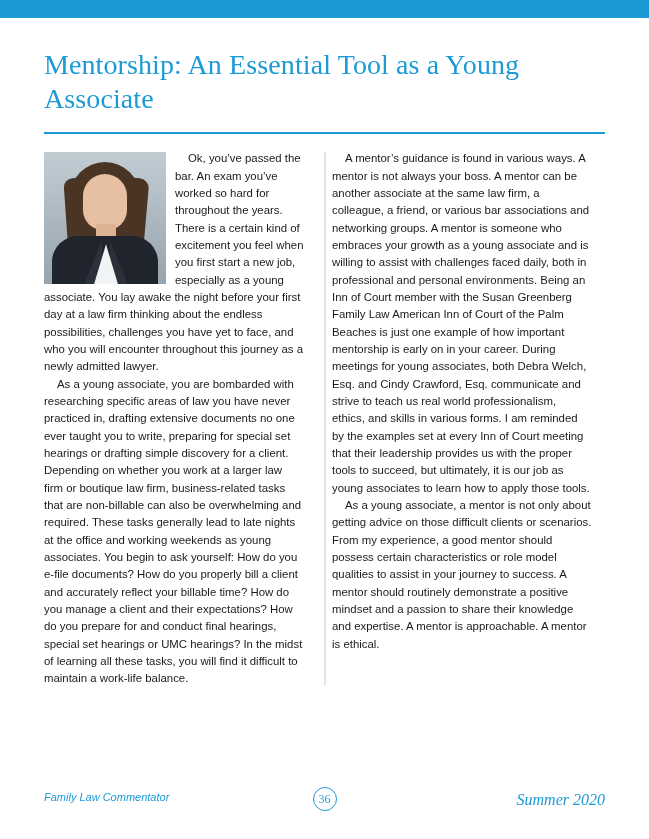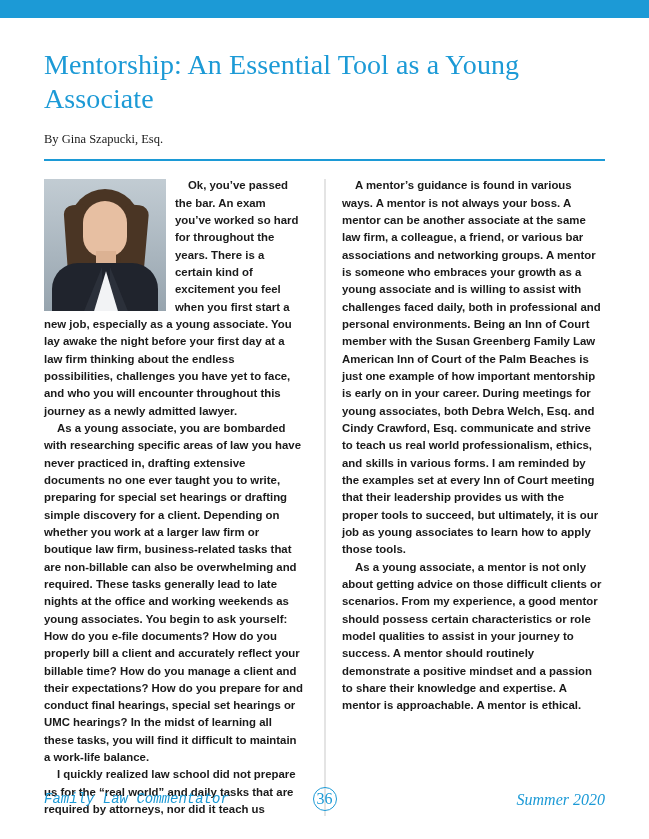--- a/index.html
+++ b/index.html
@@ -49,22 +49,21 @@
   }
   .rule {
     height: 2px;
     background: #1c9ad6;
     width: 100%;
     margin-bottom: 16px;
   }
   .cols {
     position: relative;
     display: flex;
-    gap: 38px;
-    font-weight: bold;
+    gap: 28px;
   }
   .divider {
     position: absolute;
     left: 50%;
     top: 2px;
     bottom: 2px;
     width: 1px;
     background: #c9c9c9;
     transform: translateX(-0.5px);
   }
@@ -165,60 +164,59 @@
   .footer {
     position: absolute;
     left: 44px; right: 44px;
     bottom: 28px;
     height: 24px;
   }
   .footer-left {
     position: absolute;
     left: 0; top: 4px;
     color: #1c9ad6;
-    font-family: Liberation Mono, monospace;
+    font-family: Liberation Sans, sans-serif;
     font-style: italic;
-    font-size: 14px;
+    font-size: 11px;
   }
   .footer-right {
     position: absolute;
     right: 0; top: 4px;
     color: #1c9ad6;
     font-family: "Liberation Serif", serif;
     font-style: italic;
     font-size: 16px;
   }
   .page-num {
     position: absolute;
     left: 50%;
     top: 0;
     transform: translateX(-50%);
     width: 24px; height: 24px;
     border: 1.5px solid #1c9ad6;
     border-radius: 50%;
     color: #1c9ad6;
     font-family: "Liberation Serif", serif;
-    font-size: 16px;
+    font-size: 12px;
     display: flex;
     align-items: center;
     justify-content: center;
   }
 </style>
 </head>
 <body>
 
 <div class="page">
 
   <div class="top-bar"></div>
 
   <div class="content">
 
     <h1 class="title">Mentorship: An Essential Tool as a Young Associate</h1>
 
-    <div class="byline">By Gina Szapucki, Esq.</div>
 
     <div class="rule"></div>
 
     <div class="cols">
 
       <div class="divider"></div>
 
       <div class="col">
 
         <div class="photo">
@@ -229,21 +227,20 @@
           <div class="face"></div>
           <div class="neck"></div>
           <div class="jacket"></div>
           <div class="lapel-l"></div>
           <div class="lapel-r"></div>
           <div class="shirt"></div>
         </div>
 
         <p class="first">Ok, you’ve passed the bar. An exam you’ve worked so hard for throughout the years. There is a certain kind of excitement you feel when you first start a new job, especially as a young associate. You lay awake the night before your first day at a law firm thinking about the endless possibilities, challenges you have yet to face, and who you will encounter throughout this journey as a newly admitted lawyer.</p>
         <p>As a young associate, you are bombarded with researching specific areas of law you have never practiced in, drafting extensive documents no one ever taught you to write, preparing for special set hearings or drafting simple discovery for a client. Depending on whether you work at a larger law firm or boutique law firm, business-related tasks that are non-billable can also be overwhelming and required. These tasks generally lead to late nights at the office and working weekends as young associates. You begin to ask yourself: How do you e-file documents? How do you properly bill a client and accurately reflect your billable time? How do you manage a client and their expectations? How do you prepare for and conduct final hearings, special set hearings or UMC hearings? In the midst of learning all these tasks, you will find it difficult to maintain a work-life balance.</p>
-        <p>I quickly realized law school did not prepare us for the “real world” and daily tasks that are required by attorneys, nor did it teach us</p>
       </div>
 
       <div class="col">
         <p>A mentor’s guidance is found in various ways. A mentor is not always your boss. A mentor can be another associate at the same law firm, a colleague, a friend, or various bar associations and networking groups. A mentor is someone who embraces your growth as a young associate and is willing to assist with challenges faced daily, both in professional and personal environments. Being an Inn of Court member with the Susan Greenberg Family Law American Inn of Court of the Palm Beaches is just one example of how important mentorship is early on in your career. During meetings for young associates, both Debra Welch, Esq. and Cindy Crawford, Esq. communicate and strive to teach us real world professionalism, ethics, and skills in various forms. I am reminded by the examples set at every Inn of Court meeting that their leadership provides us with the proper tools to succeed, but ultimately, it is our job as young associates to learn how to apply those tools.</p>
         <p>As a young associate, a mentor is not only about getting advice on those difficult clients or scenarios. From my experience, a good mentor should possess certain characteristics or role model qualities to assist in your journey to success. A mentor should routinely demonstrate a positive mindset and a passion to share their knowledge and expertise. A mentor is approachable. A mentor is ethical.</p>
       </div>
 
     </div>
   </div>
 

